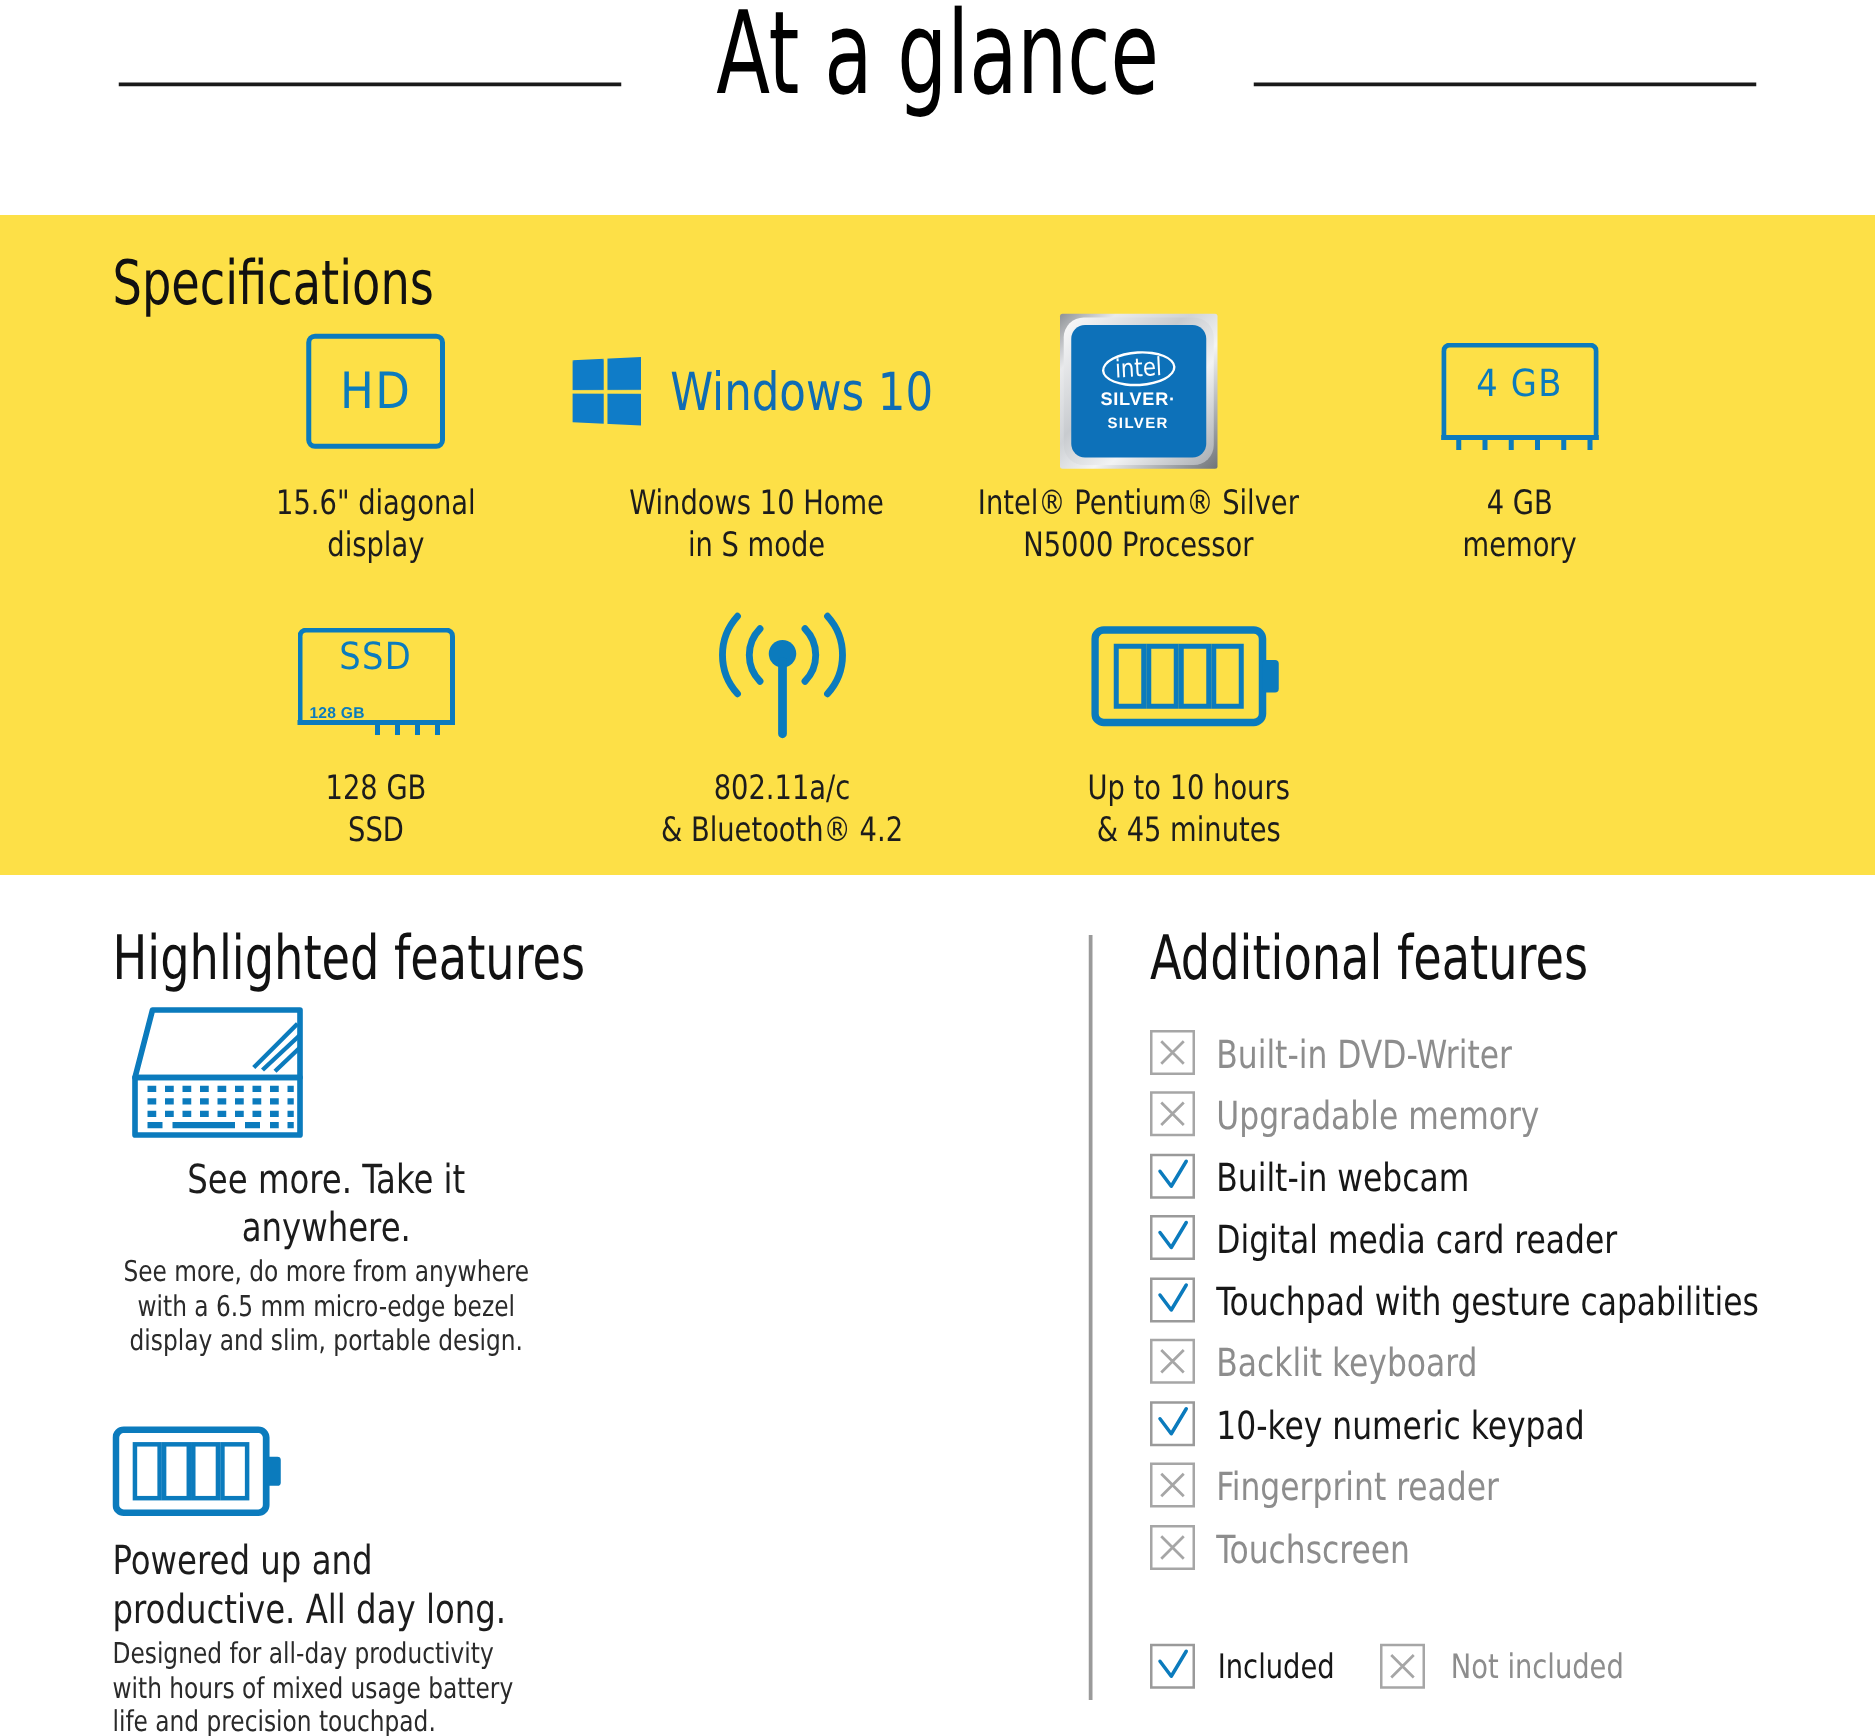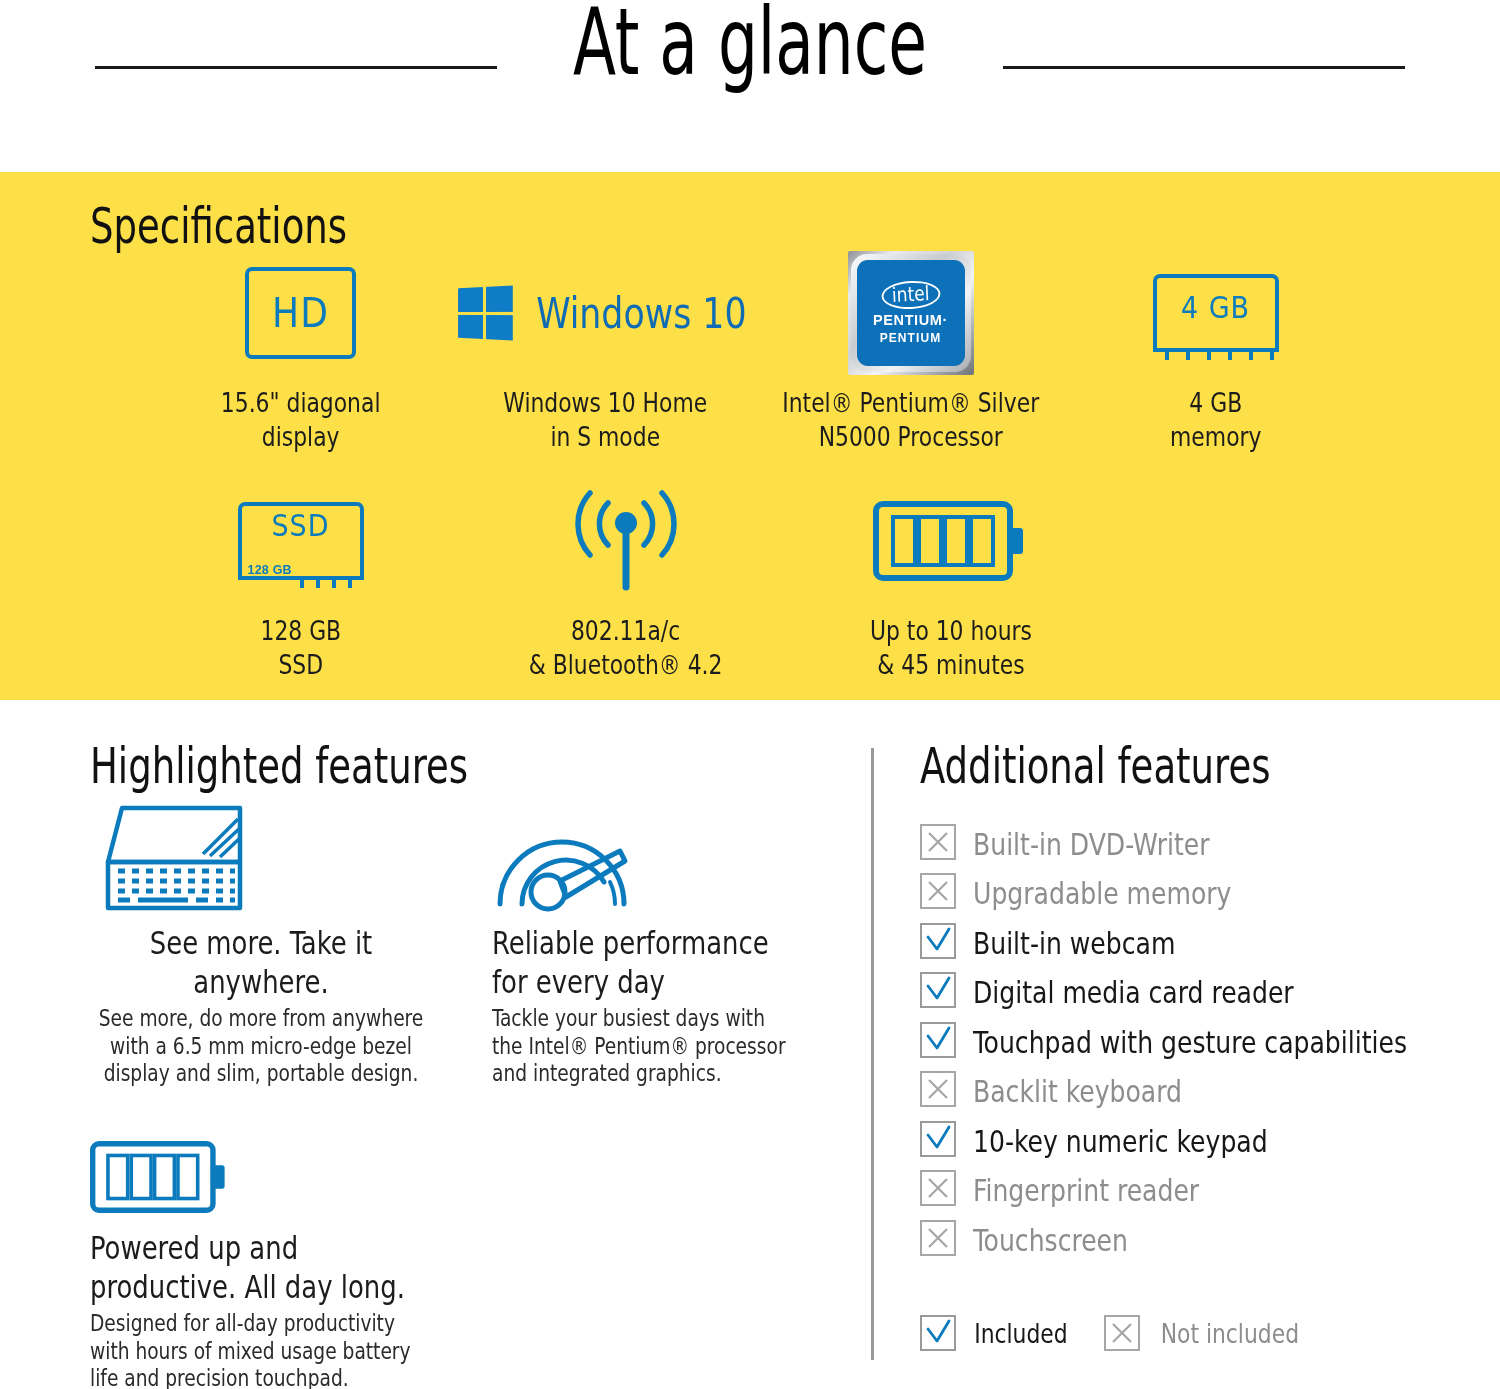--- a/index.html
+++ b/index.html
@@ -363,22 +363,22 @@
       <div class="spec-label" style="white-space:pre-line">Windows 10 Home
 in S mode</div>
     </div>
 
     <div class="spec-cell">
       <div class="spec-icon">
         <div class="intel-badge">
           <div class="inner-ring">
             <div class="chip">
               <div class="intel-word">intel</div>
-              <div class="pent">PENTIUM·</div>
-              <div class="silver">PENTIUM</div>
+              <div class="pent">SILVER·</div>
+              <div class="silver">SILVER</div>
             </div>
           </div>
         </div>
       </div>
       <div class="spec-label" style="white-space:pre-line">Intel® Pentium® Silver
 N5000 Processor</div>
     </div>
 
     <div class="spec-cell">
       <div class="spec-icon">
@@ -483,33 +483,20 @@
           <path d="M28 77 h7 M42 77 h7 M56 77 h7 M70 77 h7 M84 77 h7 M98 77 h7 M112 77 h7 M126 77 h7 M140 77 h5"></path>
           <path d="M28 87 h7 M42 87 h7 M56 87 h7 M70 87 h7 M84 87 h7 M98 87 h7 M112 87 h7 M126 87 h7 M140 87 h5"></path>
           <path d="M28 96 h12 M48 96 h50 M106 96 h12 M126 96 h7 M140 96 h5"></path>
         </g>
       </svg>
     </div>
     <div class="ftitle">See more. Take it anywhere.</div>
     <div class="fbody">See more, do more from anywhere with a 6.5 mm micro-edge bezel display and slim, portable design.</div>
   </div>
 
-  <div class="feature f-speed">
-    <div class="ficon">
-      <svg width="150" height="108" viewBox="0 0 150 108" fill="none" stroke="#0b7bbd" stroke-width="5" stroke-linecap="round">
-        <path d="M8 100 A62 62 0 0 1 132 100"></path>
-        <path d="M30 100 A44 44 0 0 1 112 78"></path>
-        <path d="M123 100 A50 50 0 0 0 118 78" stroke-width="4"></path>
-        <circle cx="56" cy="88" r="17"></circle>
-        <path d="M68 77 L128 47 L133 57 L74 93 Z" stroke-linejoin="round"></path>
-      </svg>
-    </div>
-    <div class="ftitle">Reliable performance for every day</div>
-    <div class="fbody">Tackle your busiest days with the Intel® Pentium® processor and integrated graphics.</div>
-  </div>
 
   <div class="feature f-batt">
     <div class="ficon">
       <svg width="140" height="80" viewBox="0 0 156 86" fill="none">
         <rect x="3" y="6" width="134" height="74" rx="7" stroke="#0b7bbd" stroke-width="6"></rect>
         <rect x="137" y="30" width="13" height="26" rx="3" fill="#0b7bbd"></rect>
         <rect x="20" y="19" width="22" height="48" stroke="#0b7bbd" stroke-width="4"></rect>
         <rect x="46" y="19" width="22" height="48" stroke="#0b7bbd" stroke-width="4"></rect>
         <rect x="72" y="19" width="22" height="48" stroke="#0b7bbd" stroke-width="4"></rect>
         <rect x="98" y="19" width="22" height="48" stroke="#0b7bbd" stroke-width="4"></rect>

